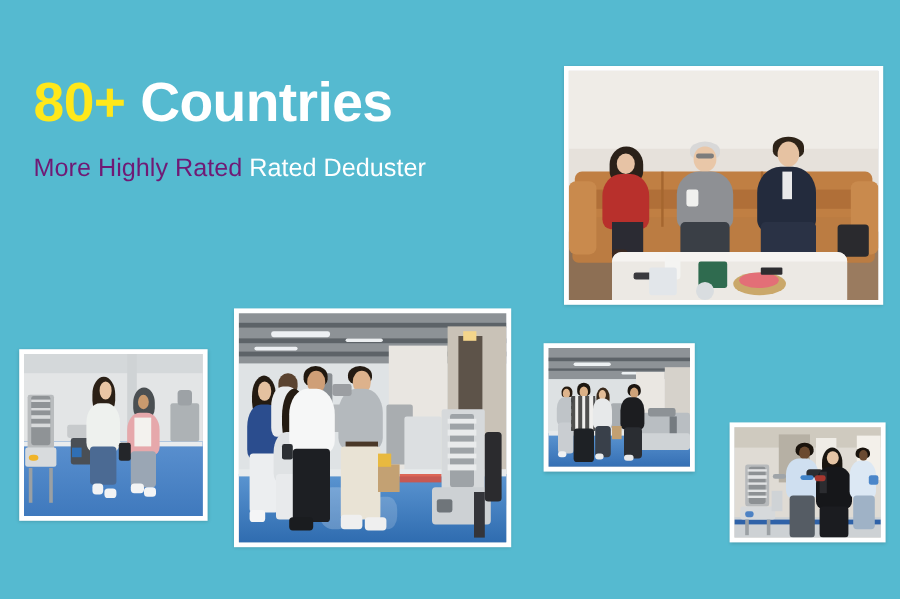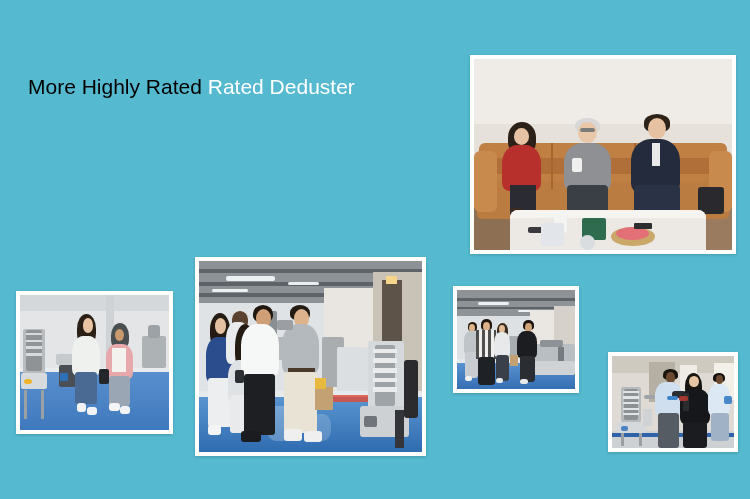--- a/index.html
+++ b/index.html
@@ -14,21 +14,21 @@
   .headline{position:absolute;left:28px;top:58px;}
   .line1,.line2{
     font-weight:700;font-size:46px;line-height:54px;
     letter-spacing:-0.5px;color:#ffffff;white-space:nowrap;
   }
   .num{color:#ffe81a;}
   .subline{
     margin-top:16px;font-size:21px;line-height:26px;
     font-weight:400;white-space:nowrap;color:#ffffff;
   }
-  .sub-hl{color:#000000;}
+  .sub-hl{color:#701a75;}
 
   
   .photo{
     position:absolute;background:#ffffff;
     padding:4px;box-sizing:border-box;
     box-shadow:0 1px 3px rgba(0,0,0,.18);
   }
   .photo .scene{
     position:relative;width:100%;height:100%;
     overflow:hidden;background:#cfd3d6;
@@ -51,20 +51,21 @@
   .mach{border-radius:2px;}
   .lamp{background:#f2f6f8;border-radius:2px;opacity:.95;}
   .beam{background:#5d6368;}
 </style>
 </head>
 <body>
 
 <div id="banner">
 
   <div class="headline">
+    <div class="line2"><span class="num">80+</span> <span>Countries</span></div>
     <div class="subline"><span class="sub-hl">More Highly Rated</span> <span>Rated Deduster</span></div>
   </div>
 
   <div class="photo" id="p-meeting">
     <div class="scene">
 
       <div class="wall" style="background:#e6e1db;"></div>
       <div style="left:0;top:0;right:0;height:34%;background:#efece7;"></div>
 
       <div class="floor" style="height:30%;background:#9a7b5f;"></div>

